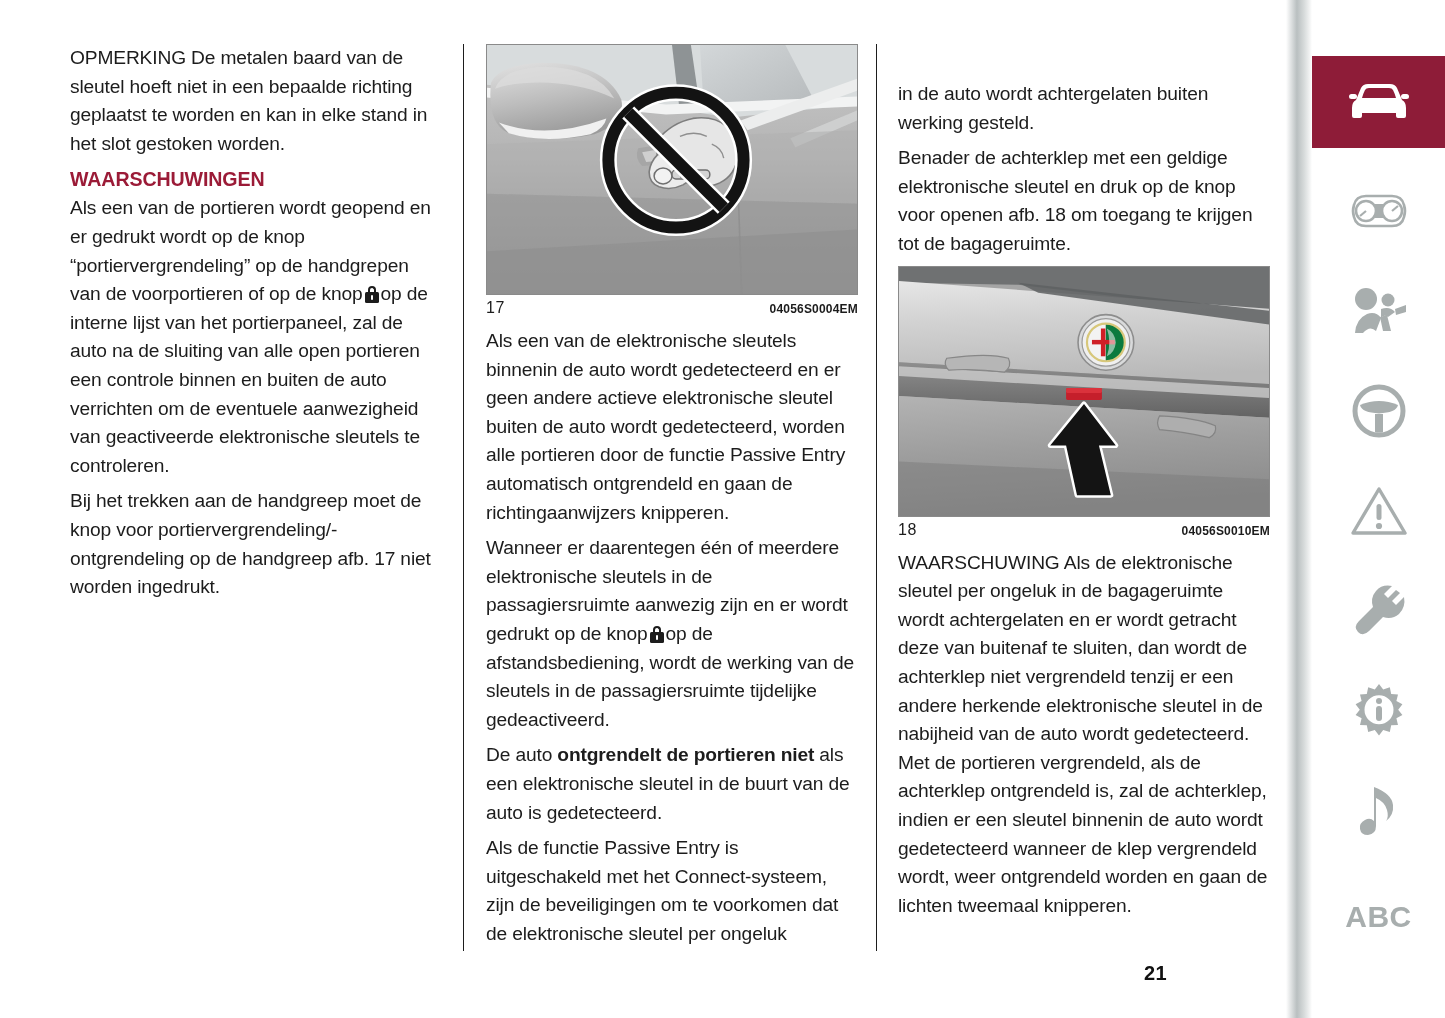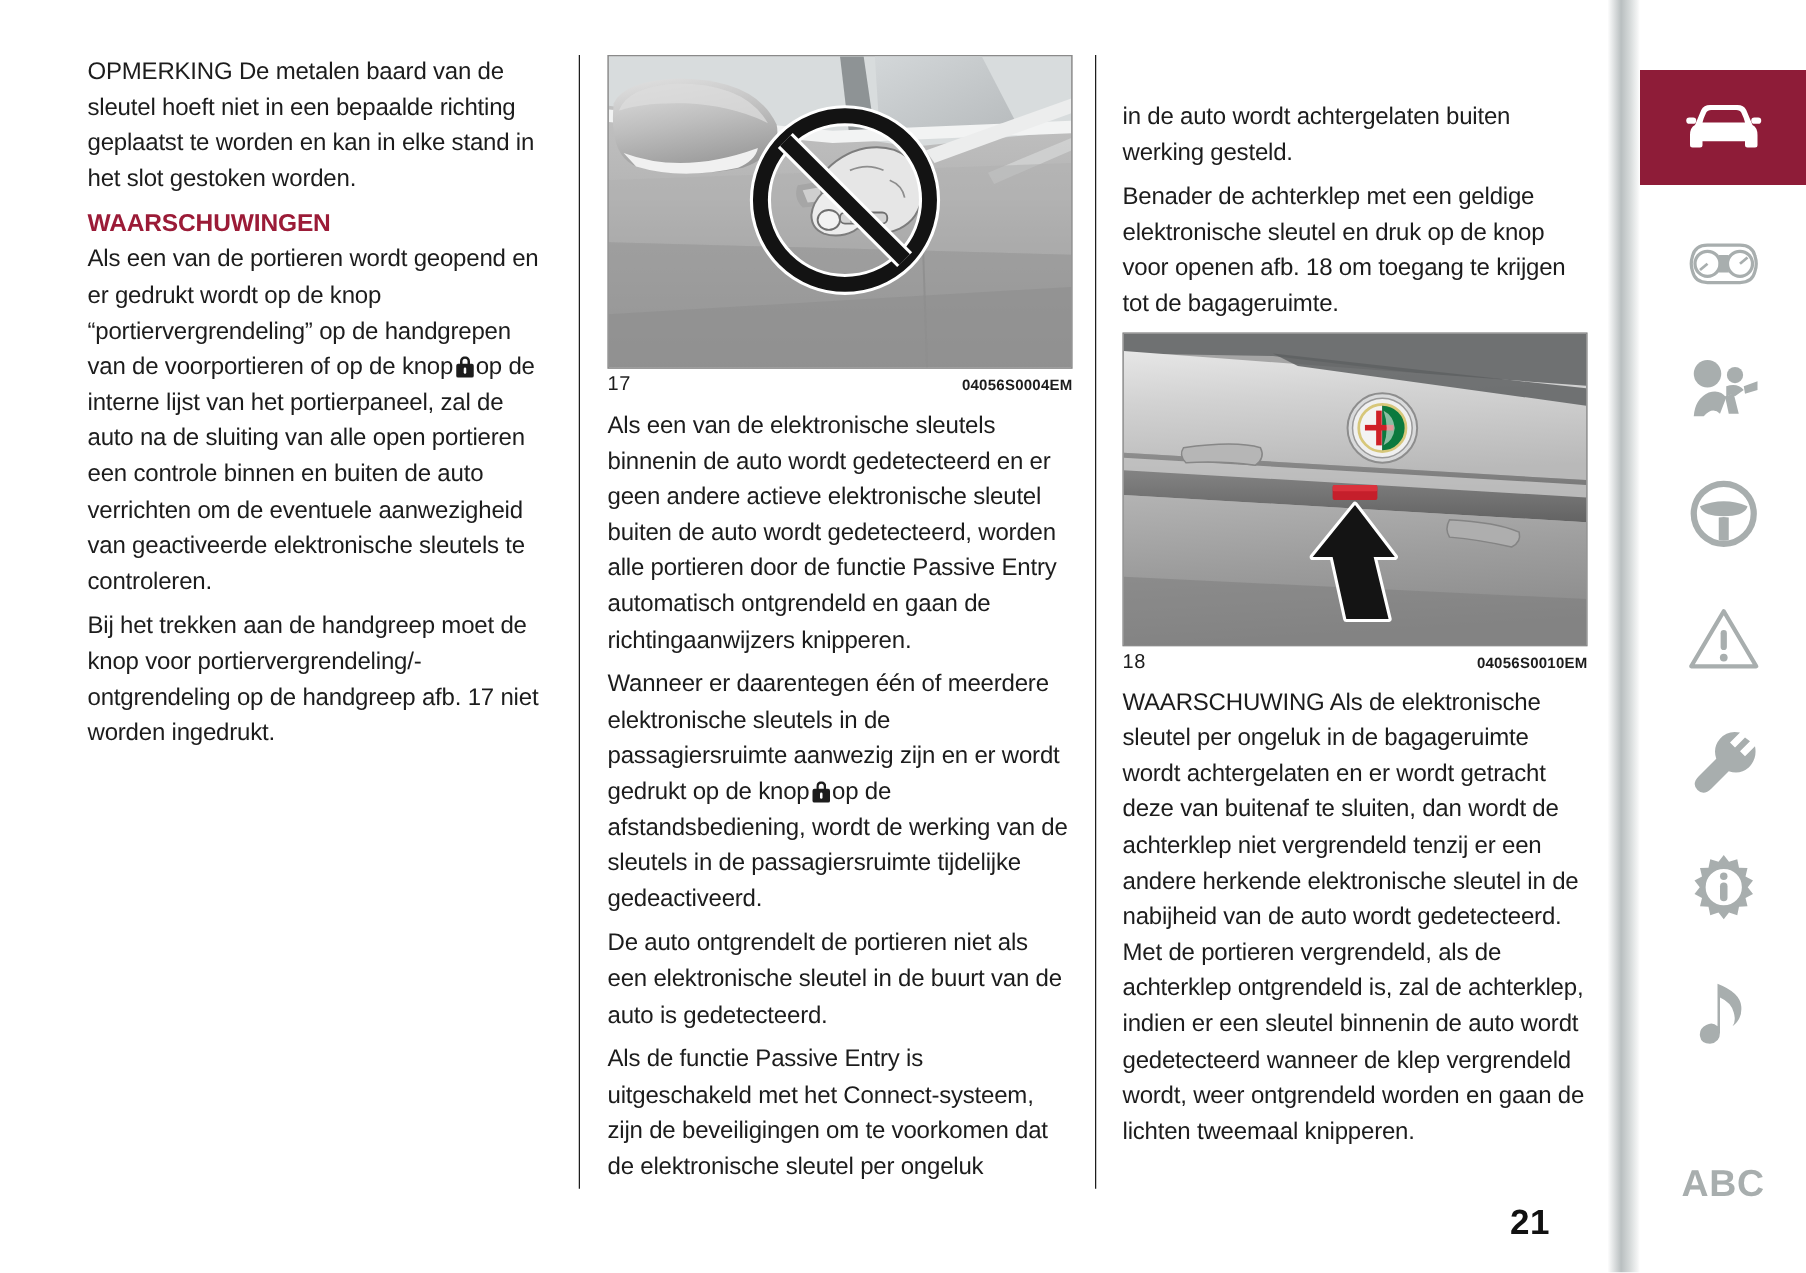--- a/index.html
+++ b/index.html
@@ -53,21 +53,21 @@
   h3.red-heading {
     font-size: 19.6px;
     line-height: 28px;
     color: #9b1b37;
     font-weight: bold;
     letter-spacing: -0.1px;
     margin-bottom: 1px;
     margin-top: 6px;
   }
 
-  .bold-inline { font-weight: normal; }
+  .bold-inline { font-weight: bold; }
 
   
   .lock-glyph {
     display: inline-block;
     position: relative;
     width: 14px;
     height: 17px;
     vertical-align: -3px;
     margin: 0 2px;
   }
@@ -163,23 +163,23 @@
     font-size: 30px;
     font-weight: bold;
     color: #a8aeae;
     letter-spacing: 0.5px;
     font-family: "Liberation Sans", sans-serif;
   }
 
   
   #page-number {
     position: absolute;
-    left: 1208px;
+    left: 1144px;
     top: 962px;
-    font-size: 28px;
+    font-size: 20px;
     font-weight: bold;
     color: #111111;
     letter-spacing: 0.5px;
   }
 </style>
 </head>
 <body>
 
 <div id="page">
 
@@ -452,20 +452,20 @@
 
     <div class="sb-item" style="top:765px">
       <span>
         <svg width="42" height="56" viewBox="0 0 42 56" fill="#a8aeae">
           <path d="M16 4 L16 38 Q12 34 7 37 Q1 40 2 46 Q3 52 10 52 Q18 51 18 43 L18 15
                    Q27 19 29 27 Q31 34 28 38 Q36 32 35 22 Q34 11 16 4 Z"></path>
         </svg>
       </span>
     </div>
 
-    <div class="sb-item" style="top:902px">
+    <div class="sb-item" style="top:871px">
       <span class="sb-abc">ABC</span>
     </div>
   </div>
 
   <div id="page-number">21</div>
 
 </div>
 
 </body></html>

